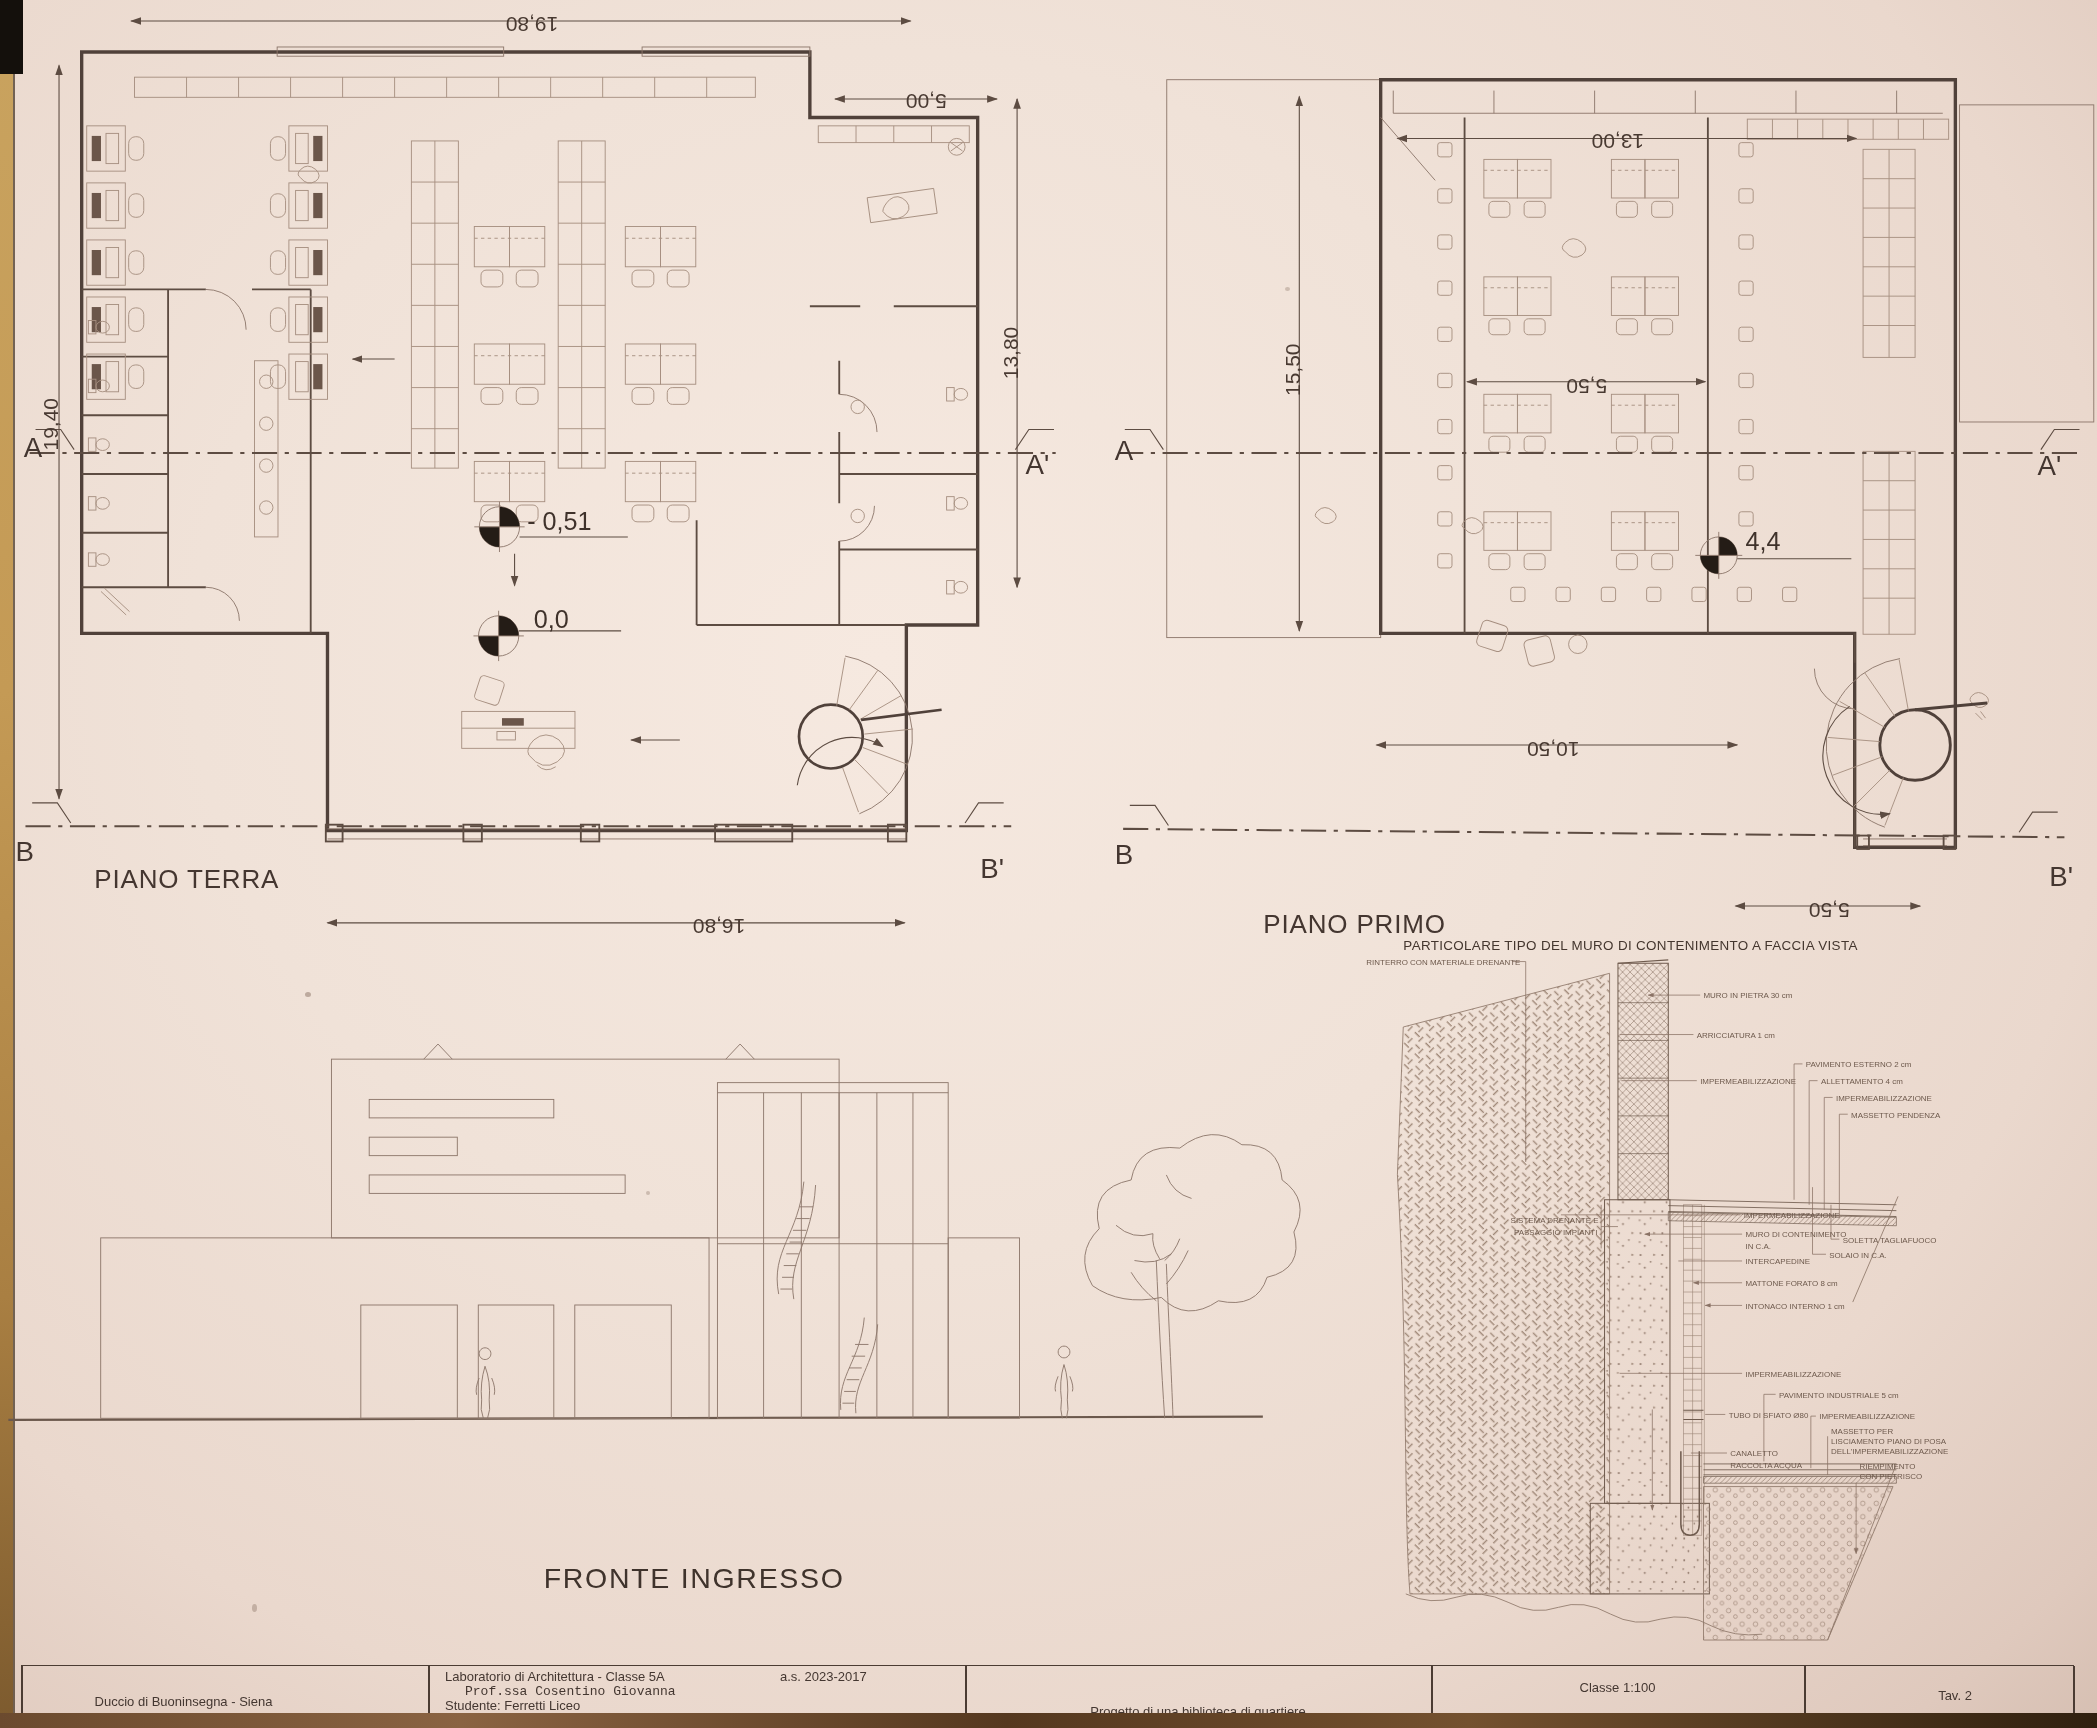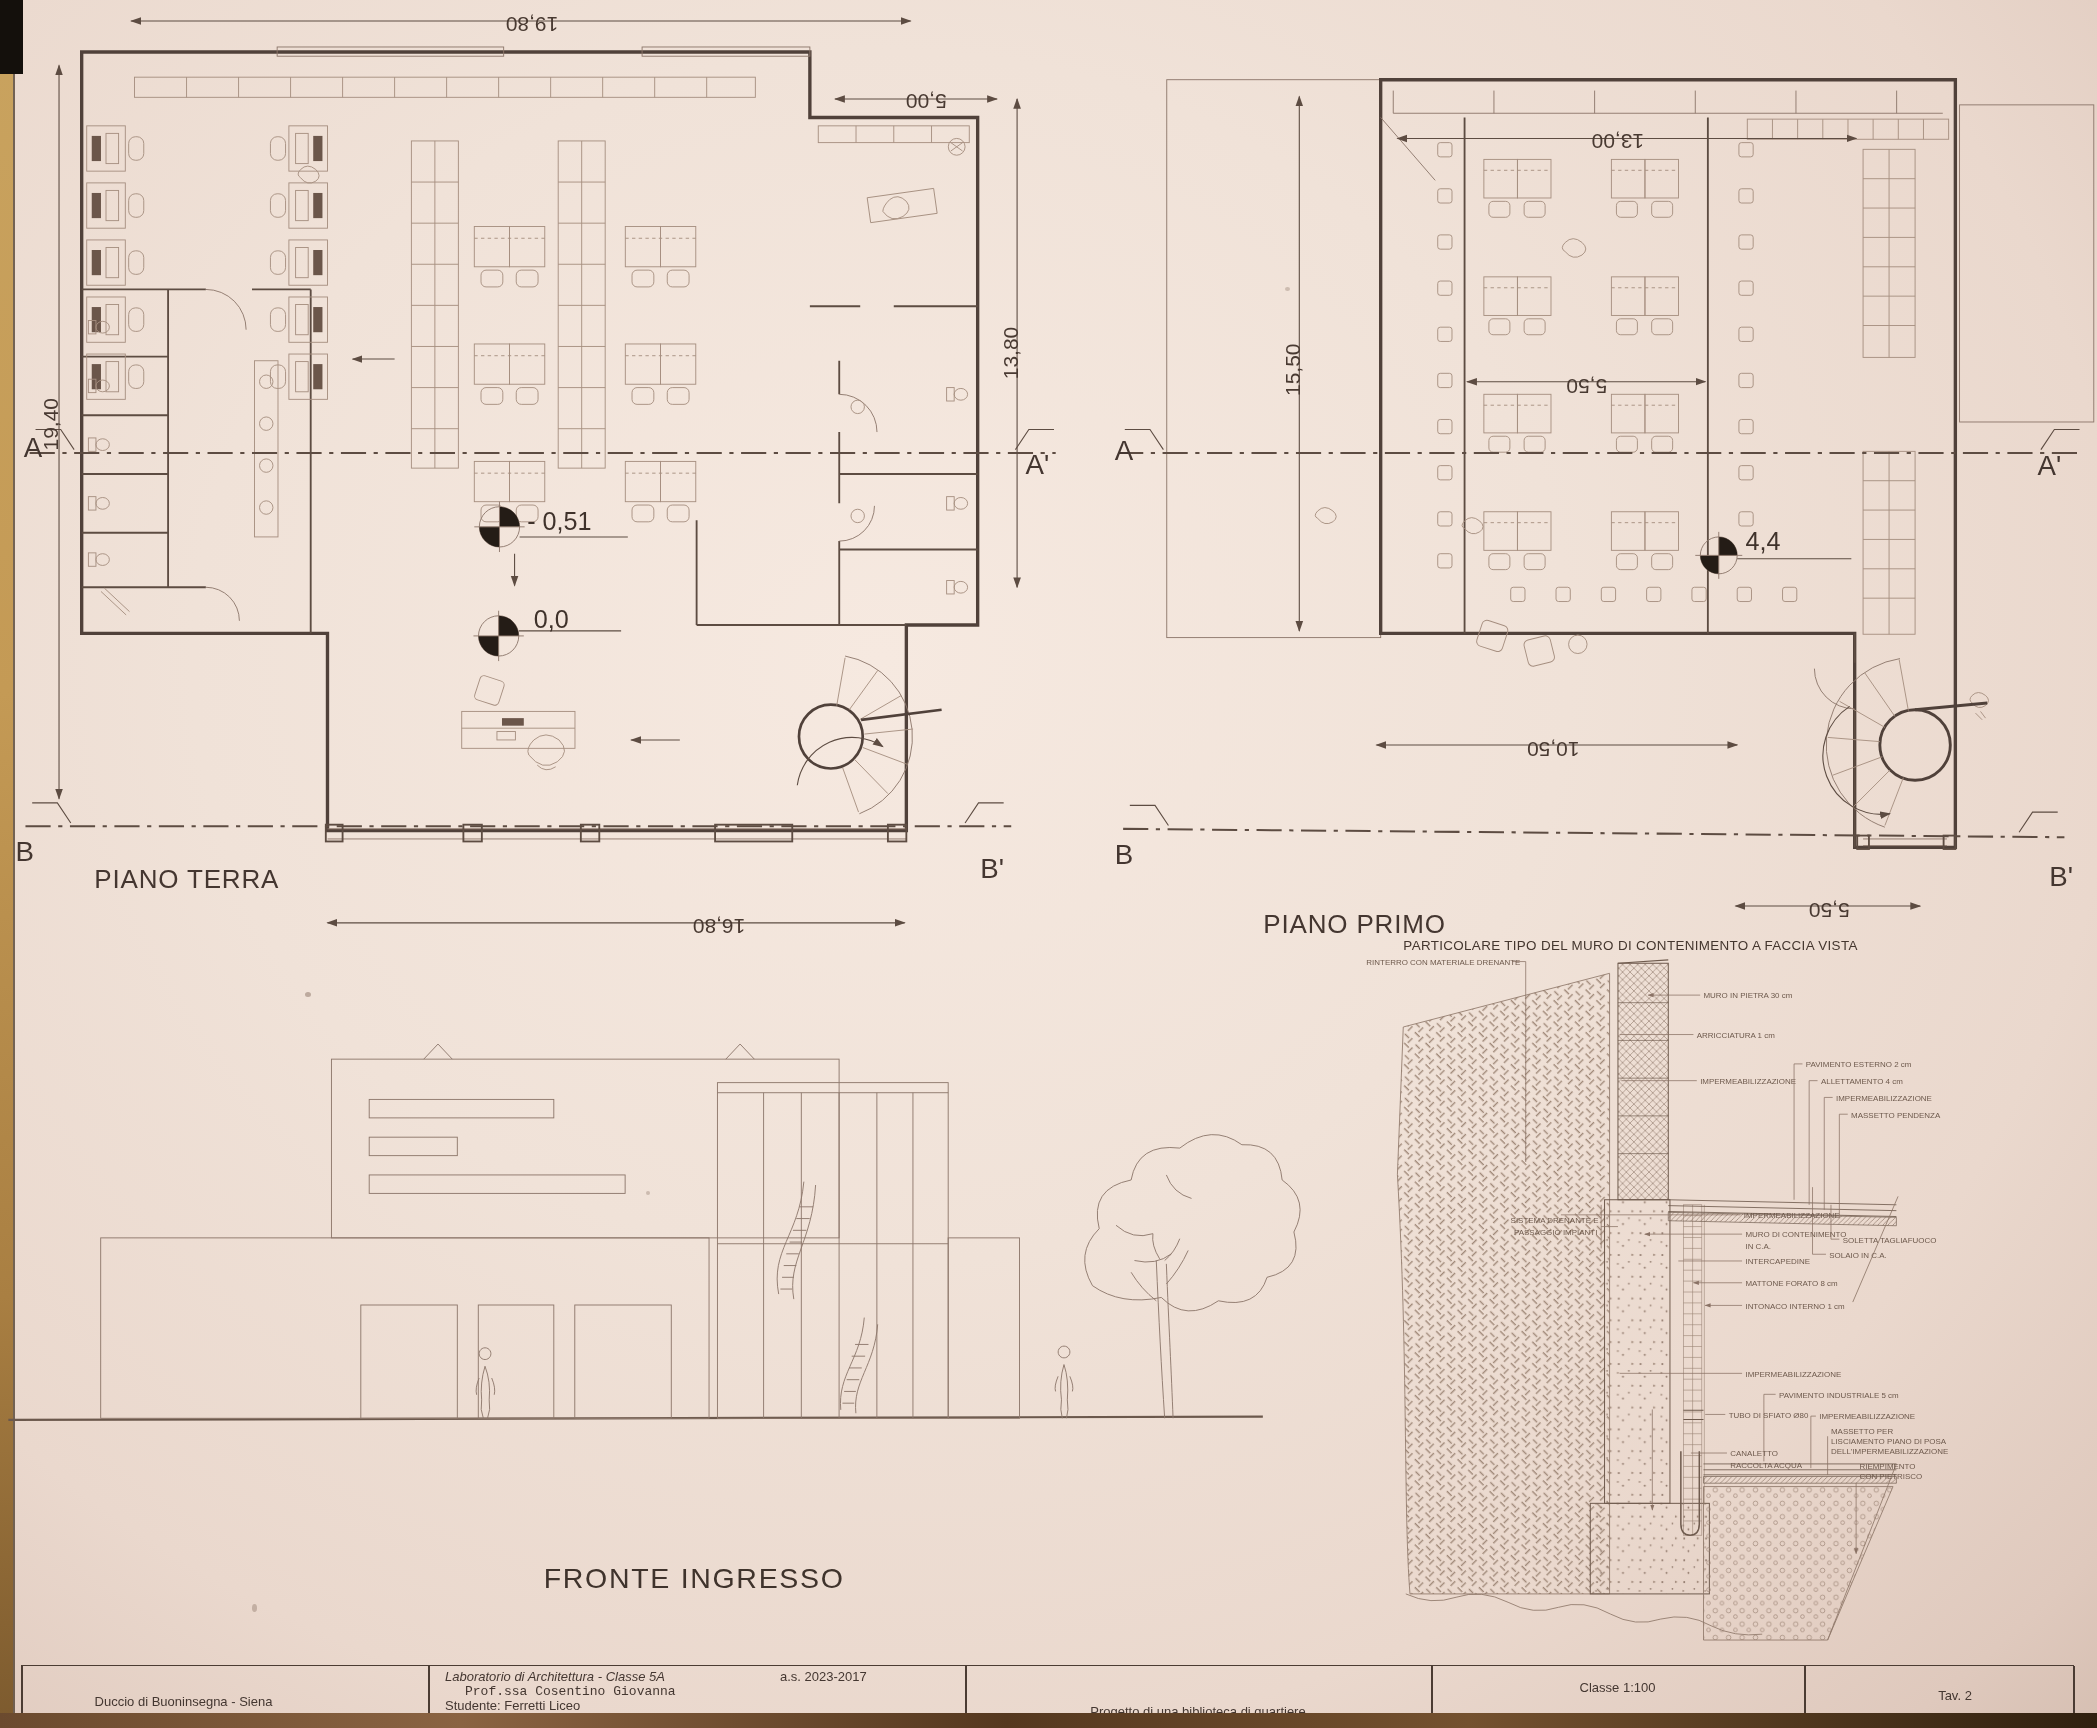--- a/index.html
+++ b/index.html
@@ -512,21 +512,21 @@
     <div class="tb-div" style="left:0;"></div>
     <div class="tb-div" style="left:407px;"></div>
     <div class="tb-div" style="left:944px;"></div>
     <div class="tb-div" style="left:1410px;"></div>
     <div class="tb-div" style="left:1783px;"></div>
     <div class="tb-div" style="left:2052px;"></div>
 
     <div class="tb-txt" style="left:0;width:350px;top:5.9px;text-align:right;margin-top:40px;">Liceo Artistico</div>
     <div class="tb-txt" style="left:0;width:325px;top:28px;text-align:center;">Duccio di Buoninsegna - Siena</div>
 
-    <div class="tb-txt" style="left:424px;top:3.4px;font-style:italic;">Laboratorio di Architettura - Classe 5A</div>
+    <div class="tb-txt" style="left:424px;top:3.4px;">Laboratorio di Architettura - Classe 5A</div>
     <div class="tb-txt" style="left:444px;top:17.6px;font-family:Liberation Mono, monospace;">Prof.ssa Cosentino Giovanna</div>
     <div class="tb-txt" style="left:424px;top:32px;">Studente: Ferretti Liceo</div>
     <div class="tb-txt" style="left:759px;top:3.4px;">a.s. 2023-2017</div>
 
     <div class="tb-txt" style="left:944px;width:466px;top:10px;text-align:center;margin-top:28px;">Progetto di una biblioteca di quartiere</div>
     <div class="tb-txt" style="left:1410px;width:373px;top:14.3px;text-align:center;">Classe 1:100</div>
     <div class="tb-txt" style="left:1783px;width:302px;top:22px;text-align:center;">Tav. 2</div>
   </div>
 
   <div id="desk-bottom"></div>

